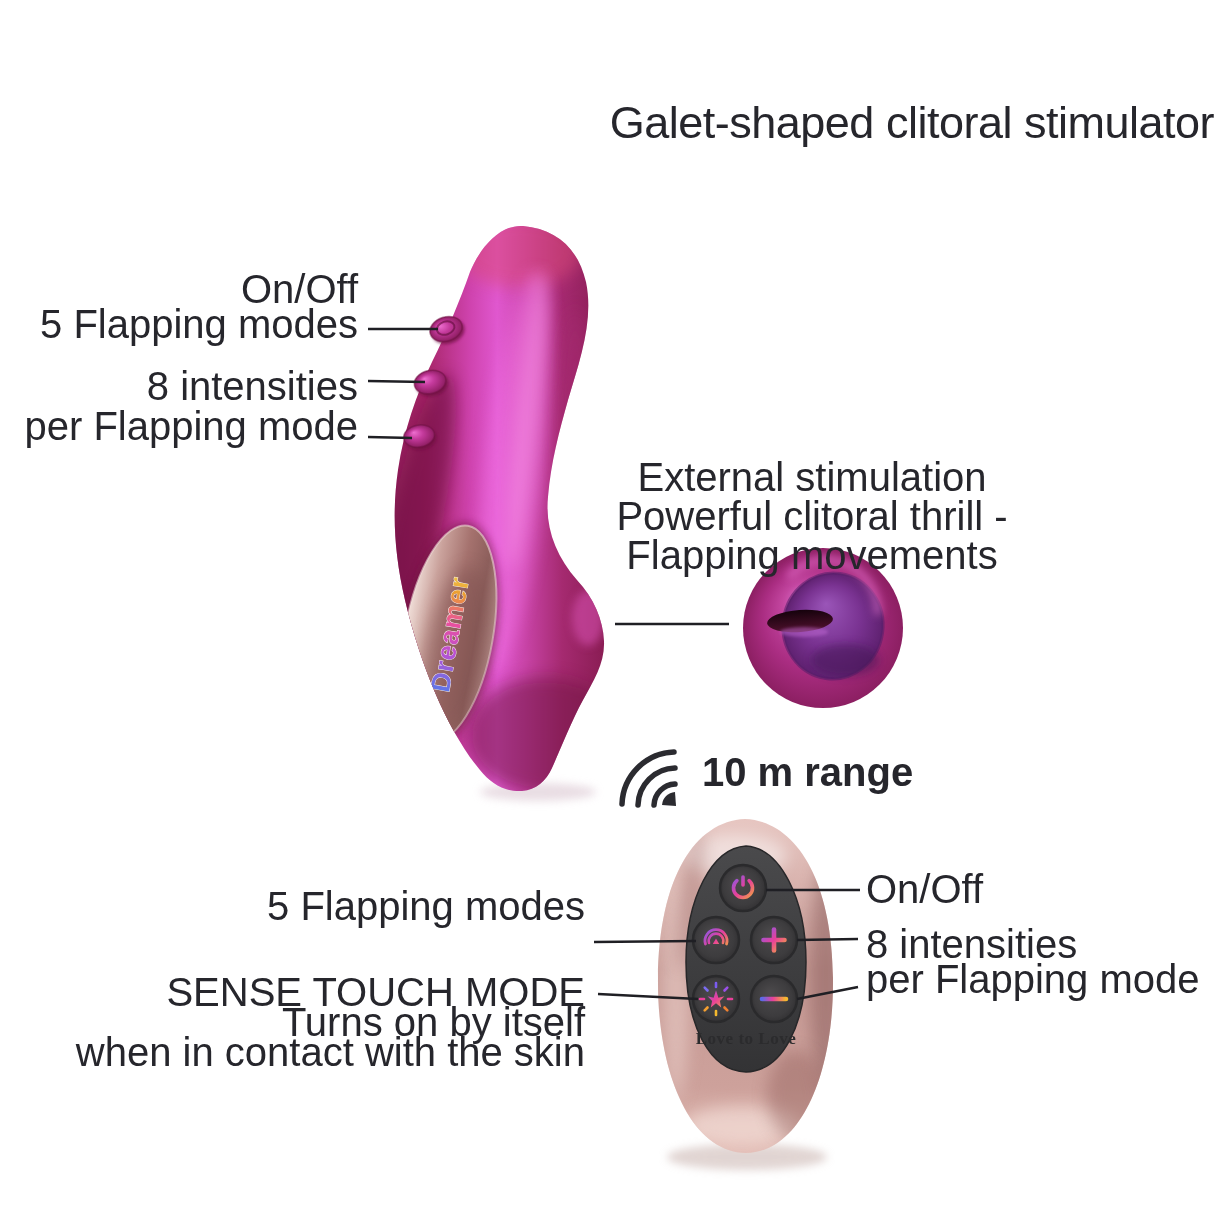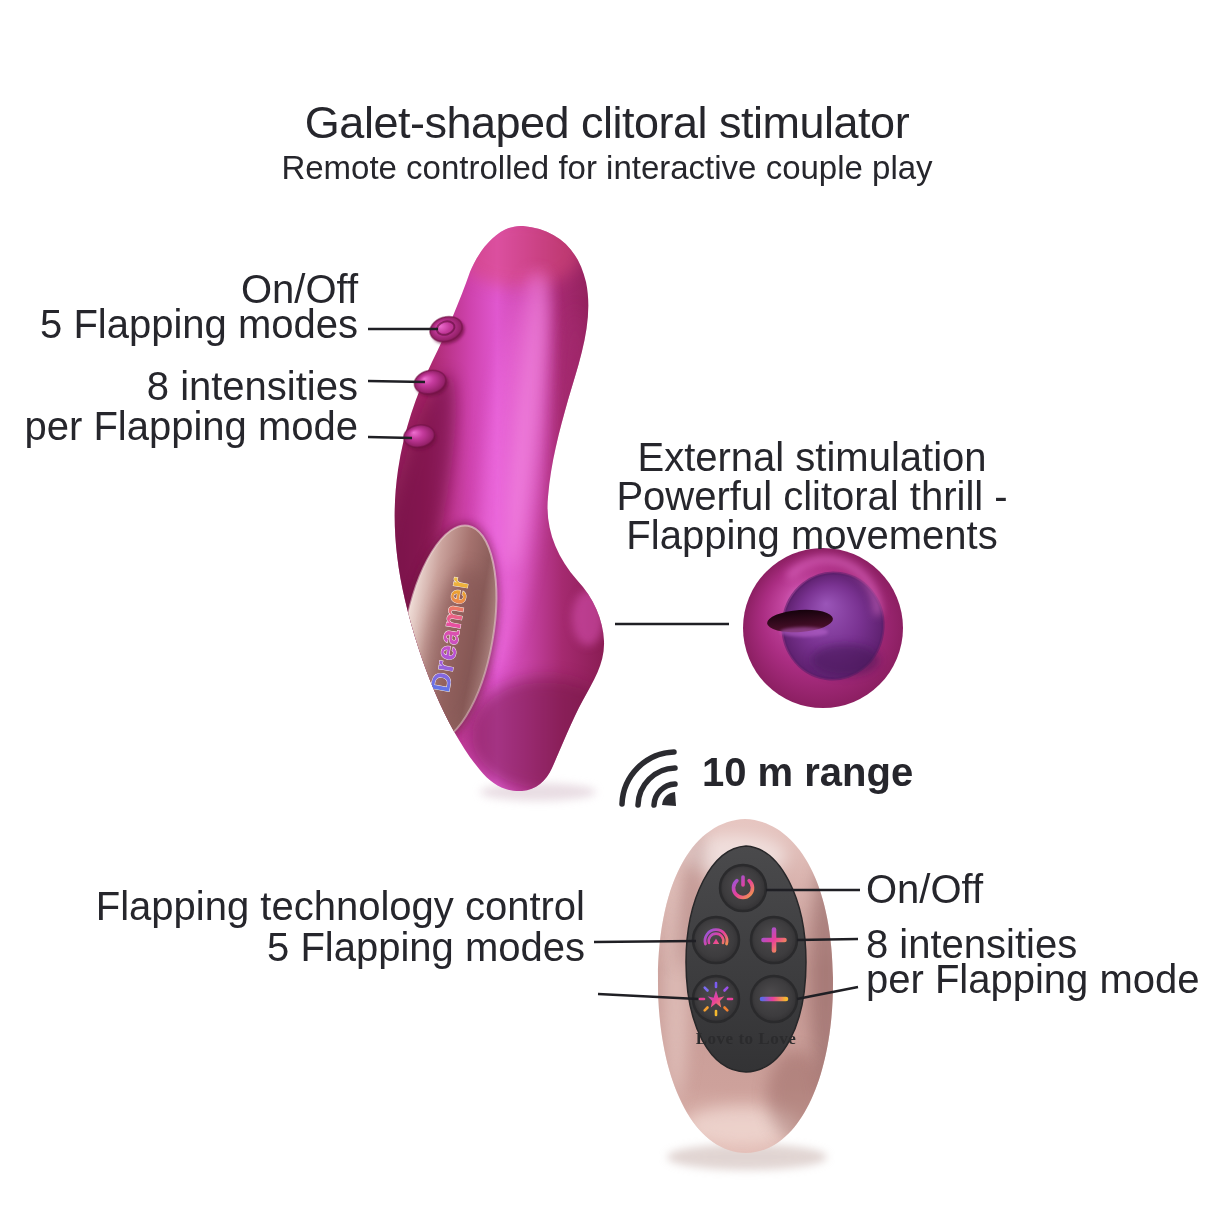--- a/index.html
+++ b/index.html
@@ -1,27 +1,27 @@
 <!DOCTYPE html>
 <html><head>
 <meta charset="utf-8">
 <style>
   html,body{margin:0;padding:0;background:#ffffff;}
   .canvas{position:relative;width:1214px;height:1214px;background:#ffffff;overflow:hidden;
           font-family:"Liberation Sans","DejaVu Sans",sans-serif;color:#26262c;}
   .art{position:absolute;left:0;top:0;width:1214px;height:1214px;}
   .txt{position:absolute;white-space:nowrap;color:#26262c;}
-  .title{left:0;right:0;top:97px;text-align:center;font-size:45px;letter-spacing:-0.5px;}
+  .title{left:0;right:0;top:97px;text-align:right;font-size:45px;letter-spacing:-0.5px;}
   .subtitle{left:0;right:0;top:149px;text-align:center;font-size:33px;}
   .lbl{font-size:40px;line-height:40px;}
   .r{text-align:right;}
   .c{text-align:center;}
   .lbl-modes{right:856px;top:272px;line-height:35px;}
   .lbl-intens{right:856px;top:366px;line-height:40px;}
-  .lbl-stim{left:612px;width:400px;top:438px;line-height:39px;}
+  .lbl-stim{left:612px;width:400px;top:458px;line-height:39px;}
   .lbl-range{left:702px;top:752px;font-weight:bold;}
   .lbl-flapctl{right:629px;top:886px;line-height:41px;}
   .lbl-sense{right:629px;top:977px;line-height:30px;}
   .lbl-onoff{left:866px;top:869px;}
   .lbl-intens2{left:866px;top:927px;line-height:35px;}
 </style>
 </head>
 <body>
 
 <div class="canvas">
@@ -249,45 +249,48 @@
       <line x1="615" y1="624" x2="729" y2="624"></line>
       <line x1="594" y1="942" x2="696" y2="941"></line>
       <line x1="598" y1="994" x2="698" y2="999"></line>
       <line x1="766" y1="890" x2="860" y2="890"></line>
       <line x1="797" y1="940" x2="858" y2="939"></line>
       <line x1="797" y1="999" x2="858" y2="987"></line>
     </g>
   </svg>
 
   <div class="txt title">Galet-shaped clitoral stimulator</div>
-  <div class="txt subtitle">Remote controlled for interactive couple play</div>
 
   <div class="txt lbl r lbl-modes">
     <div>On/Off</div>
     <div>5 Flapping modes</div>
   </div>
 
   <div class="txt lbl r lbl-intens">
     <div>8 intensities</div>
     <div>per Flapping mode</div>
   </div>
 
   <div class="txt lbl c lbl-stim">
     <div>External stimulation</div>
     <div>Powerful clitoral thrill -</div>
     <div>Flapping movements</div>
   </div>
 
   <div class="txt lbl lbl-range">10 m range</div>
 
   <div class="txt lbl r lbl-flapctl">
-    <div>Flapping technology control</div>
     <div>5 Flapping modes</div>
   </div>
 
+  <div class="txt lbl r lbl-sense">
+    <div>SENSE TOUCH MODE</div>
+    <div>Turns on by itself</div>
+    <div>when in contact with the skin</div>
+  </div>
 
   <div class="txt lbl lbl-onoff">On/Off</div>
 
   <div class="txt lbl lbl-intens2">
     <div>8 intensities</div>
     <div>per Flapping mode</div>
   </div>
 
 </div>
 

